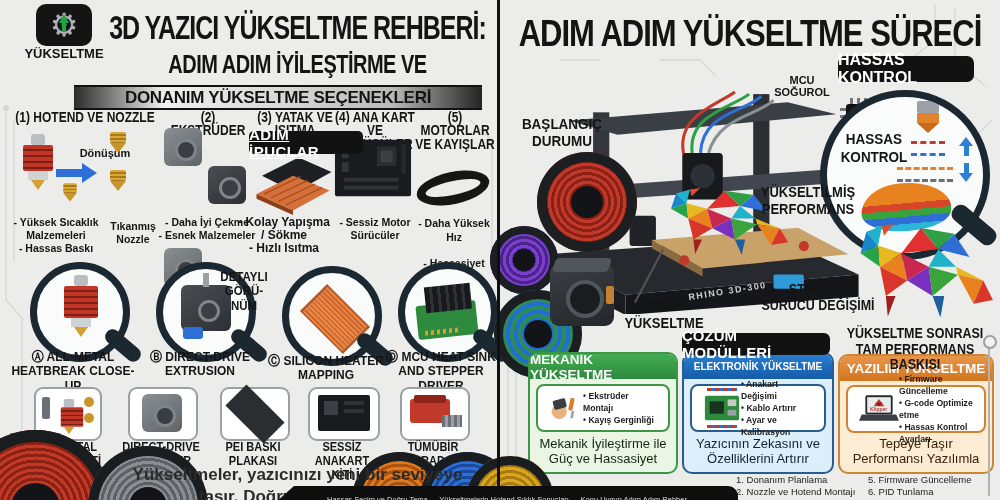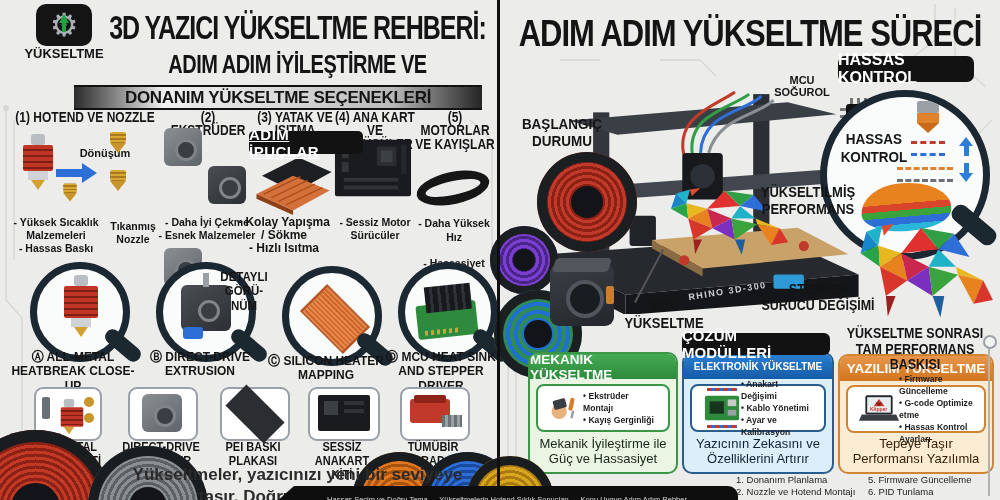--- a/index.html
+++ b/index.html
@@ -484,21 +484,21 @@
         <svg width="38" height="30" viewBox="0 0 40 30" style="position:absolute;left:0;top:5px;">
           <rect x="2" y="2" width="36" height="26" rx="2" fill="#2e8b3d"></rect>
           <rect x="7" y="8" width="15" height="13" fill="#17351c"></rect>
           <rect x="26" y="6" width="9" height="7" fill="#c9c9c9"></rect>
           <rect x="26" y="17" width="9" height="6" fill="#9aa0a6"></rect>
         </svg>
         <div class="abs" style="left:4px;top:37px;width:30px;height:3px;background:repeating-linear-gradient(90deg,#c0392b 0 4px,#2d6fd6 4px 8px);"></div>
       </div>
       <div class="bullets lines">
         <span>• Anakart Değişimi</span>
-        <span>• Kablo Yönetimi</span>
+        <span>• Kablo Artırır</span>
         <span>• Ayar ve Kalibrasyon</span>
       </div>
     </div>
     <div class="card-f lines" style="color:#0e2235;">
       <span>Yazıcının Zekasını ve</span>
       <span>Özelliklerini Artırır</span>
     </div>
   </div>
 
   <div class="abs card" style="left:838px;top:354px;width:152px;height:116px;background:#fcecd3;border:2.5px solid #cf8434;">

